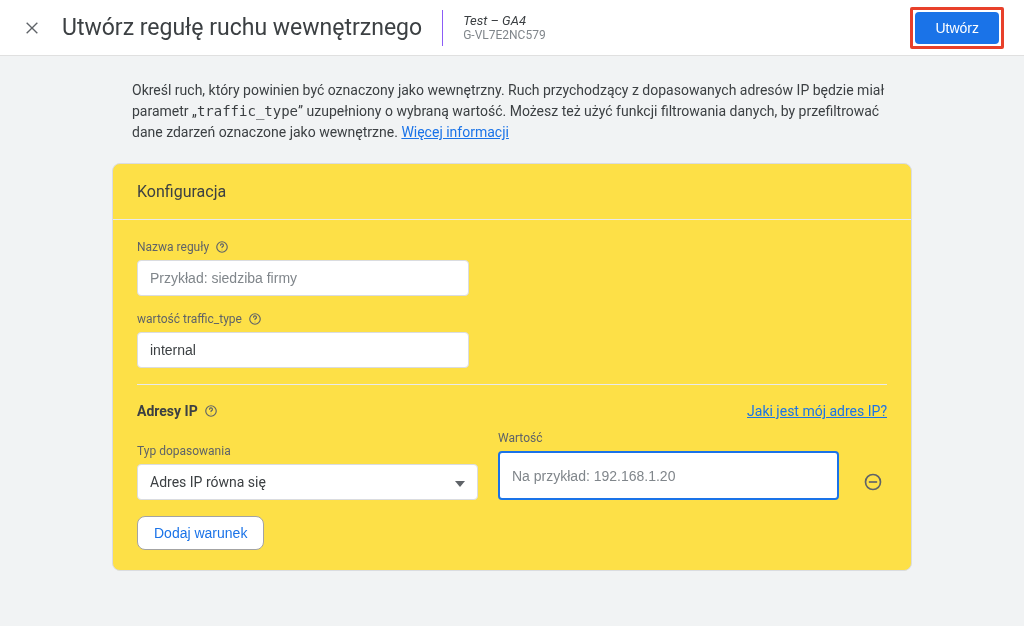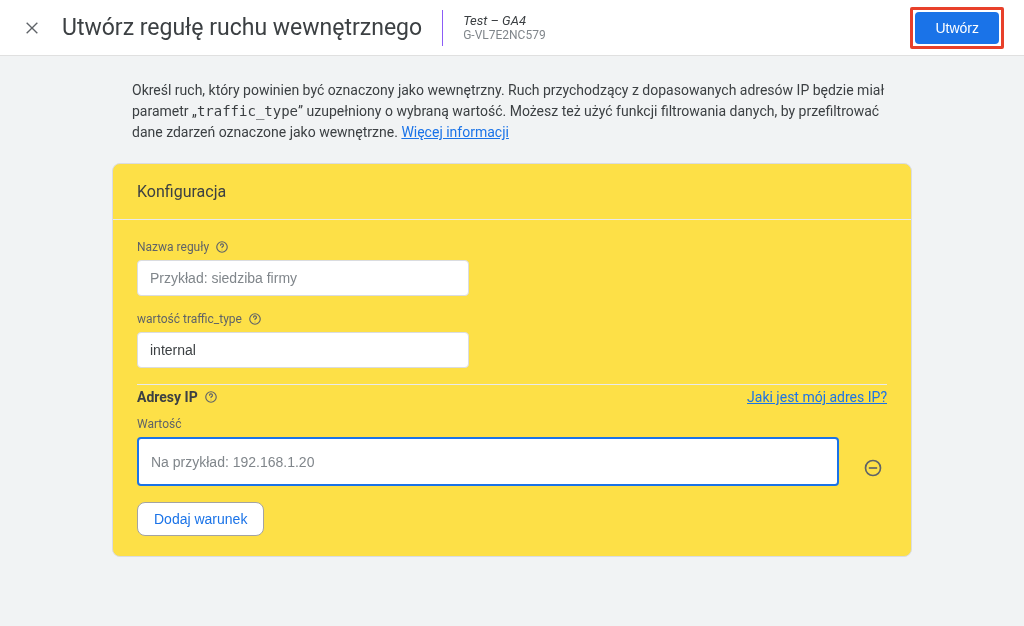--- a/index.html
+++ b/index.html
@@ -106,21 +106,21 @@
     padding: 0 12px;
     font-size: 14px;
     color: #3c4043;
     outline: none;
   }
   .field input::placeholder { color: #80868b; }
 
   .section-sep {
     border-top: 1px solid #e8eaed;
     margin-top: 8px;
-    padding-top: 4px;
+    padding-top: 18px;
   }
   .section-row {
     display: flex;
     align-items: center;
     justify-content: space-between;
   }
   .section-title {
     font-size: 14px;
     font-weight: 700;
     color: #3c4043;
@@ -268,20 +268,31 @@
                   <path d="M9.5 9a2.5 2.5 0 1 1 3.5 2.3c-.9.4-1 1-1 1.7" stroke-linecap="round"></path>
                   <circle cx="12" cy="17" r="0.8" fill="#5f6368" stroke="none"></circle>
               </svg>
             </span>
           </div>
           <a href="#" class="section-link">Jaki jest mój adres IP?</a>
         </div>
 
         <div class="cond-row">
           <div class="cond-col">
+            <label>Typ dopasowania</label>
+            <div class="select">
+              <span>Adres IP równa się</span>
+              <span class="tri">
+                <svg width="10" height="6" viewBox="0 0 10 6">
+                    <path d="M0 0 L5 6 L10 0 Z" fill="#5f6368"></path>
+                  </svg>
+              </span>
+            </div>
+          </div>
+          <div class="cond-col">
             <label>Wartość</label>
             <input class="val-input" type="text" placeholder="Na przykład: 192.168.1.20" style="">
           </div>
           <div class="remove">
             <svg viewBox="0 0 24 24" fill="none" stroke="#5f6368" stroke-width="2">
               <circle cx="12" cy="12" r="9"></circle>
                 <line x1="7" y1="12" x2="17" y2="12"></line>
             </svg>
           </div>
         </div>

